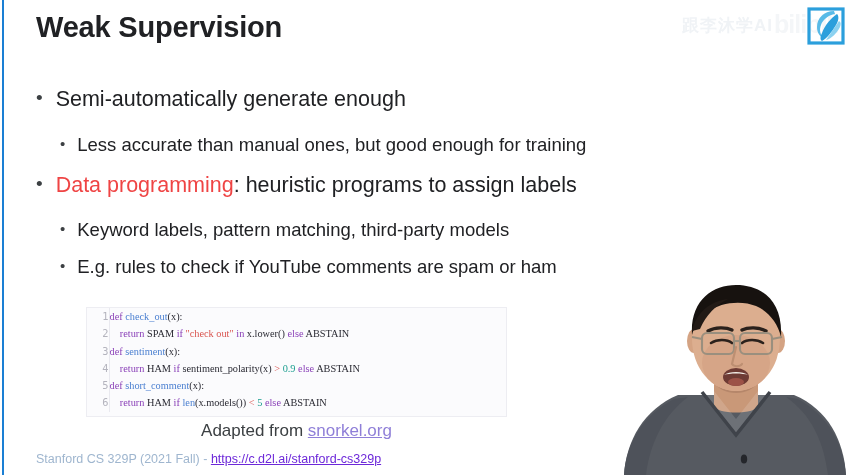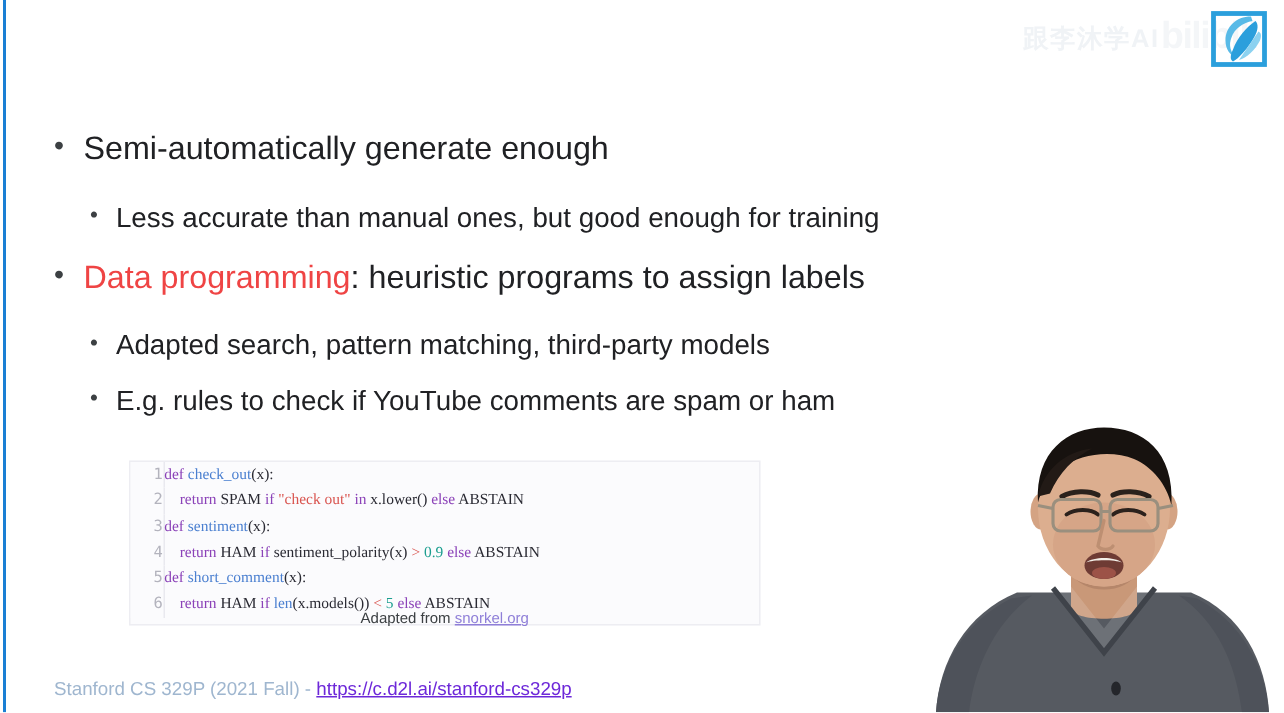--- a/index.html
+++ b/index.html
@@ -122,24 +122,24 @@
   .fn  { color: #4a7fd0; }        
   .str { color: #d9544f; }        
   .num { color: #1b9e8f; }        
   .op  { color: #d9544f; }        
   .pl  { color: #2a2a33; }        
 
   
   .code-caption {
     position: absolute;
     left: 86px;
-    top: 407px;
+    top: 421px;
     width: 421px;
     text-align: center;
-    font-size: 10px;
+    font-size: 17px;
     color: #3c4043;
     white-space: nowrap;
   }
   .code-caption a {
     color: #8f7fd8;
     text-decoration: underline;
   }
 
   
   .footer {
@@ -204,39 +204,40 @@
   }
   .webcam svg { display: block; }
 </style>
 </head>
 <body>
 
 <div id="slide">
 
   <div class="left-rail"></div>
 
+  <div class="slide-title">Weak Supervision</div>
 
   <div class="bullet lvl1 b1">
     <span class="dot">•</span>
     <span class="btext">Semi-automatically generate enough</span>
   </div>
 
   <div class="bullet lvl2 b2">
     <span class="dot">•</span>
     <span class="btext">Less accurate than manual ones, but good enough for training</span>
   </div>
 
   <div class="bullet lvl1 b3">
     <span class="dot">•</span>
     <span class="btext"><span class="accent-term">Data programming</span><span>: heuristic programs to assign labels</span></span>
   </div>
 
   <div class="bullet lvl2 b4">
     <span class="dot">•</span>
-    <span class="btext">Adapted search, pattern matching, third-party models</span>
+    <span class="btext">Keyword labels, pattern matching, third-party models</span>
   </div>
 
   <div class="bullet lvl2 b5">
     <span class="dot">•</span>
     <span class="btext">E.g. rules to check if YouTube comments are spam or ham</span>
   </div>
 
   <div class="code-block">
     <table class="code-table">
       <tbody>

